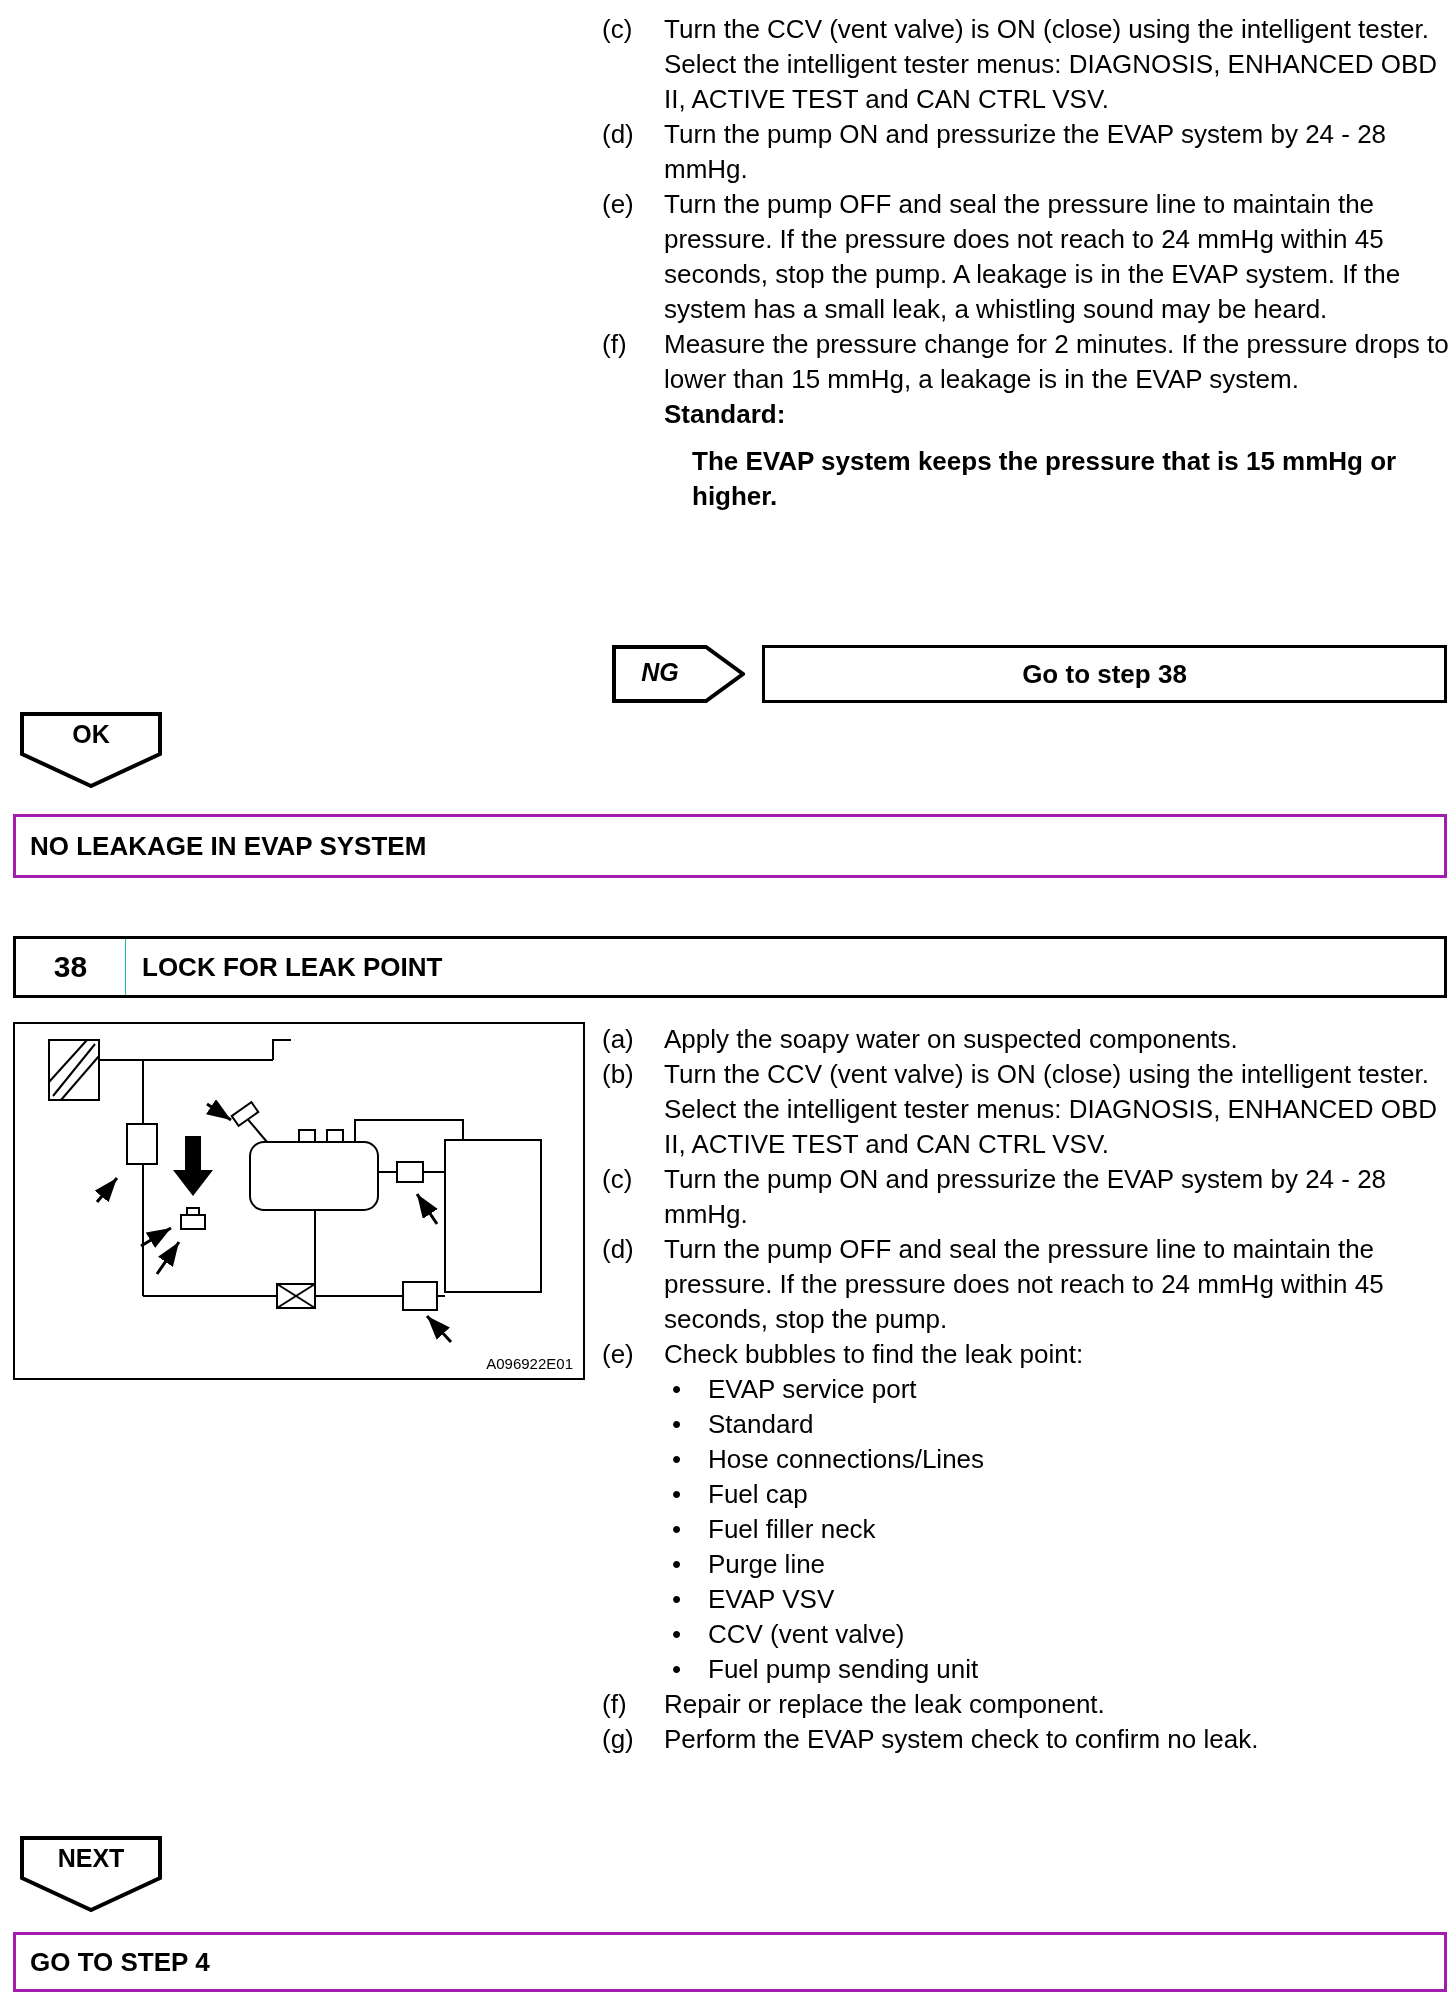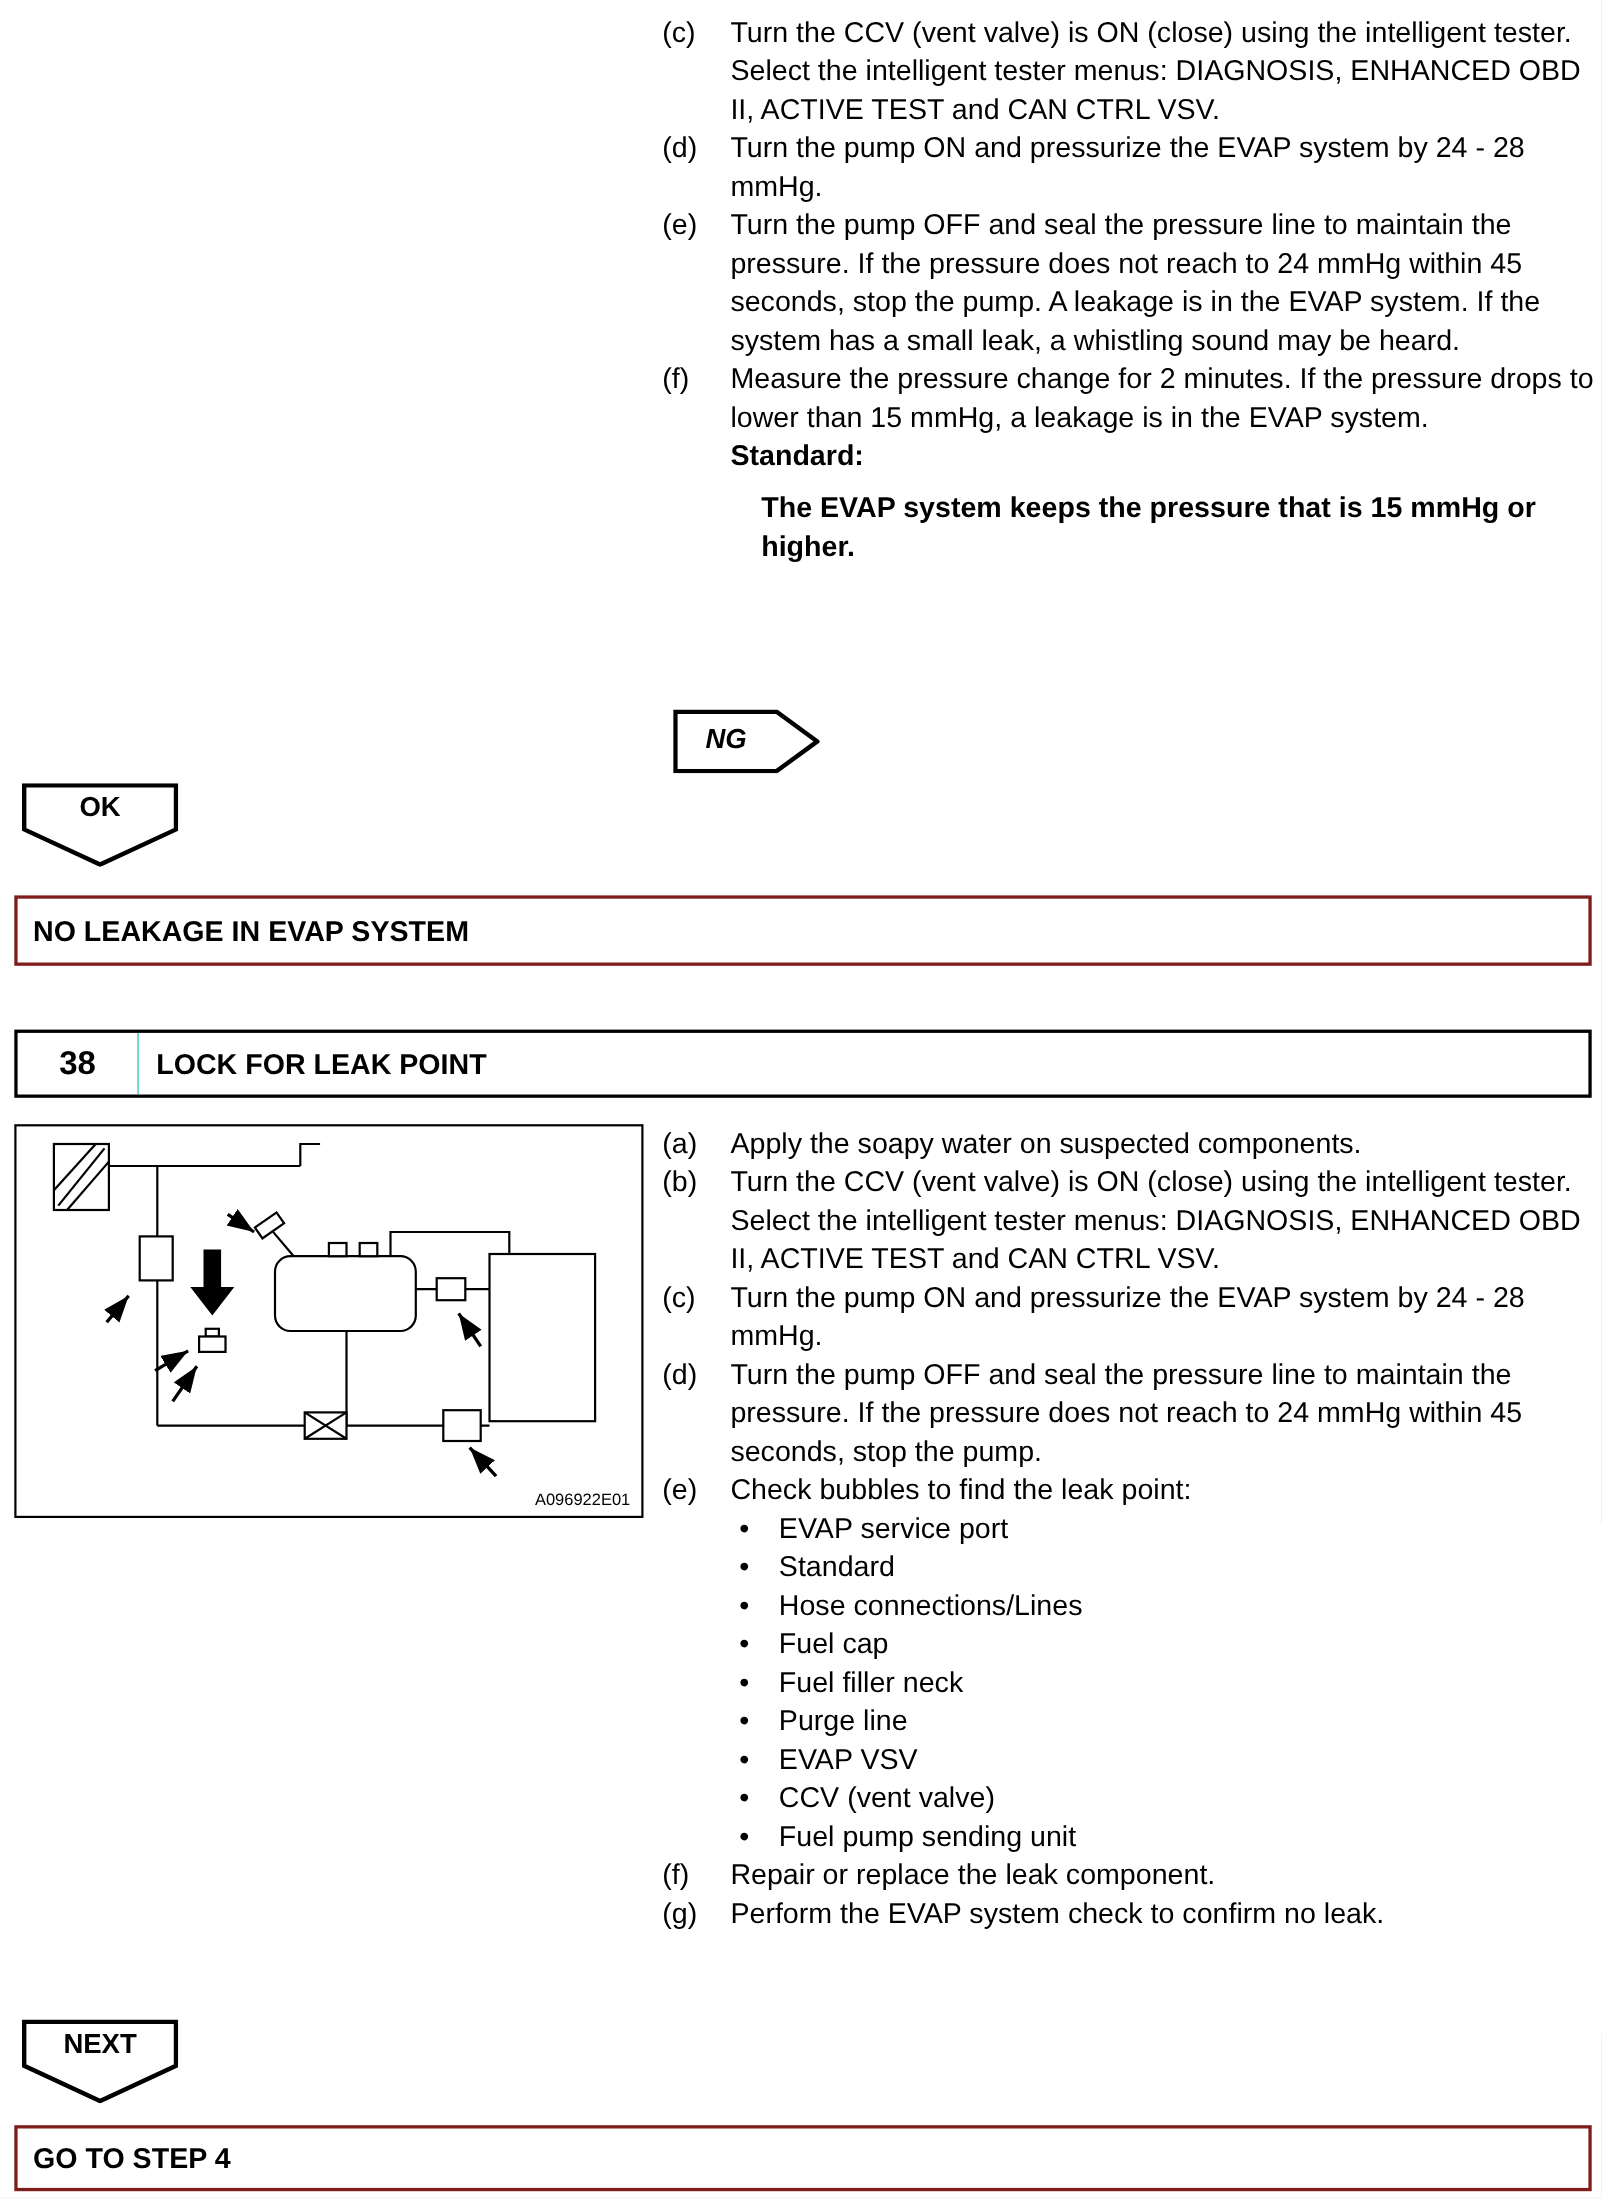--- a/index.html
+++ b/index.html
@@ -32,21 +32,21 @@
   .goto-box { flex:1; margin-left:17px; border:3px solid #000; display:flex; align-items:center; justify-content:center; font-weight:bold; }
 
   
   .pent-arrow { position:absolute; left:20px; width:142px; height:76px; }
   .pent-arrow svg { position:absolute; inset:0; }
   .pent-arrow .arrow-label { position:absolute; left:0; top:8px; width:100%; text-align:center; font-weight:bold; font-size:25px; }
   .ok-pos { top:712px; }
   .next-pos { top:1836px; }
 
   
-  .banner { position:absolute; left:13px; width:1434px; border:3px solid #7f1d1d; display:flex; align-items:center; padding-left:14px; font-weight:bold; }
+  .banner { position:absolute; left:13px; width:1434px; border:3px solid #a21caf; display:flex; align-items:center; padding-left:14px; font-weight:bold; }
   .banner-no-leak { top:814px; height:64px; }
   .banner-goto { top:1932px; height:60px; }
 
   
   .step-header { position:absolute; left:13px; top:936px; width:1434px; height:62px; border:3px solid #000; display:flex; }
   .step-number { flex:0 0 110px; width:110px; border-right:1px solid #14b8a6; display:flex; align-items:center; justify-content:center; font-weight:bold; font-size:30px; }
   .step-title { flex:1; display:flex; align-items:center; padding-left:16px; font-weight:bold; }
 
   
   .figure { position:absolute; left:13px; top:1022px; width:572px; height:358px; border:2px solid #000; background:#fff; }
@@ -84,20 +84,21 @@
     </div>
   </div>
 
   <div class="ng-row">
     <div class="ng-arrow">
       <svg viewBox="0 0 133 58">
         <polygon points="2,2 94,2 131,29 94,56 2,56" fill="#ffffff" stroke="#000000" stroke-width="4"></polygon>
       </svg>
       <span class="arrow-label">NG</span>
     </div>
+    <div class="goto-box">Go to step 38</div>
   </div>
 
   <div class="pent-arrow ok-pos">
     <svg viewBox="0 0 142 76">
       <polygon points="2,2 140,2 140,42 71,74 2,42" fill="#ffffff" stroke="#000000" stroke-width="4"></polygon>
     </svg>
     <span class="arrow-label">OK</span>
   </div>
 
   <div class="banner banner-no-leak">NO LEAKAGE IN EVAP SYSTEM</div>

